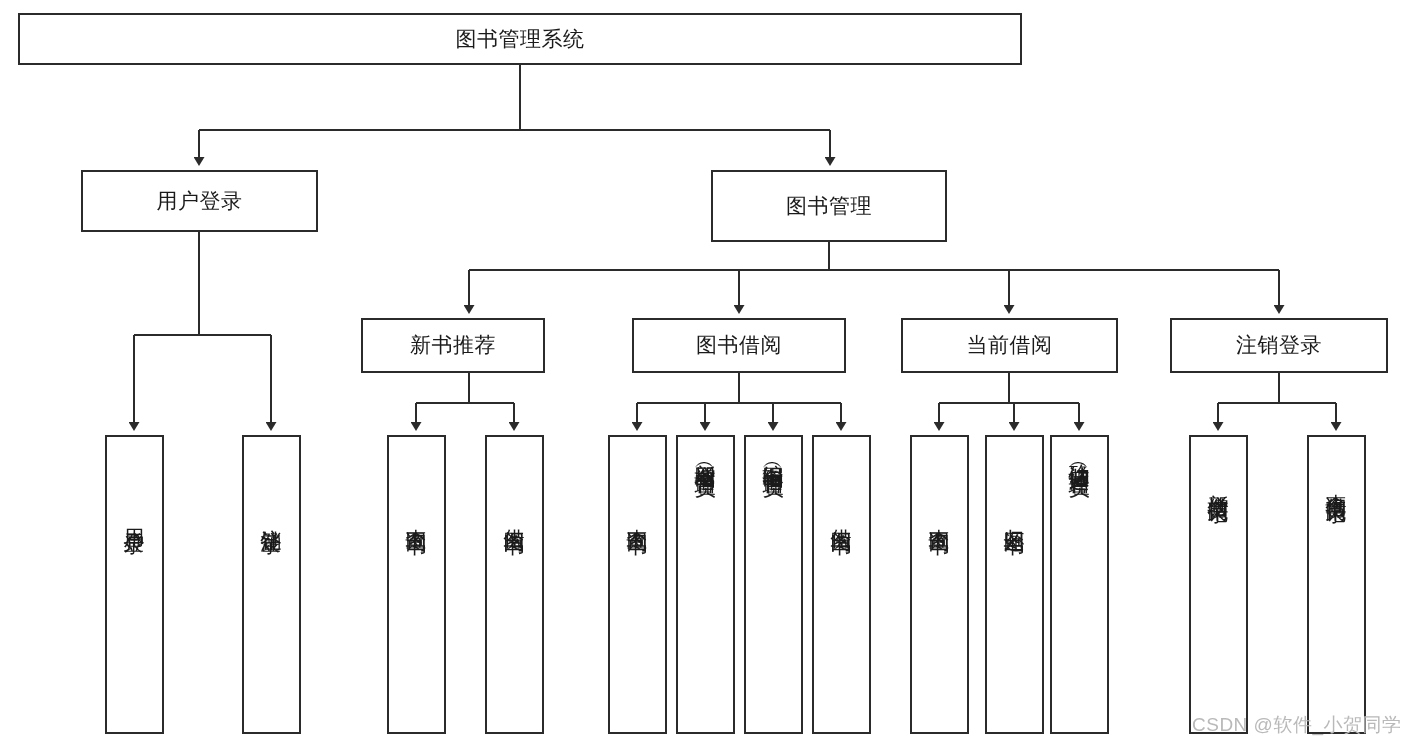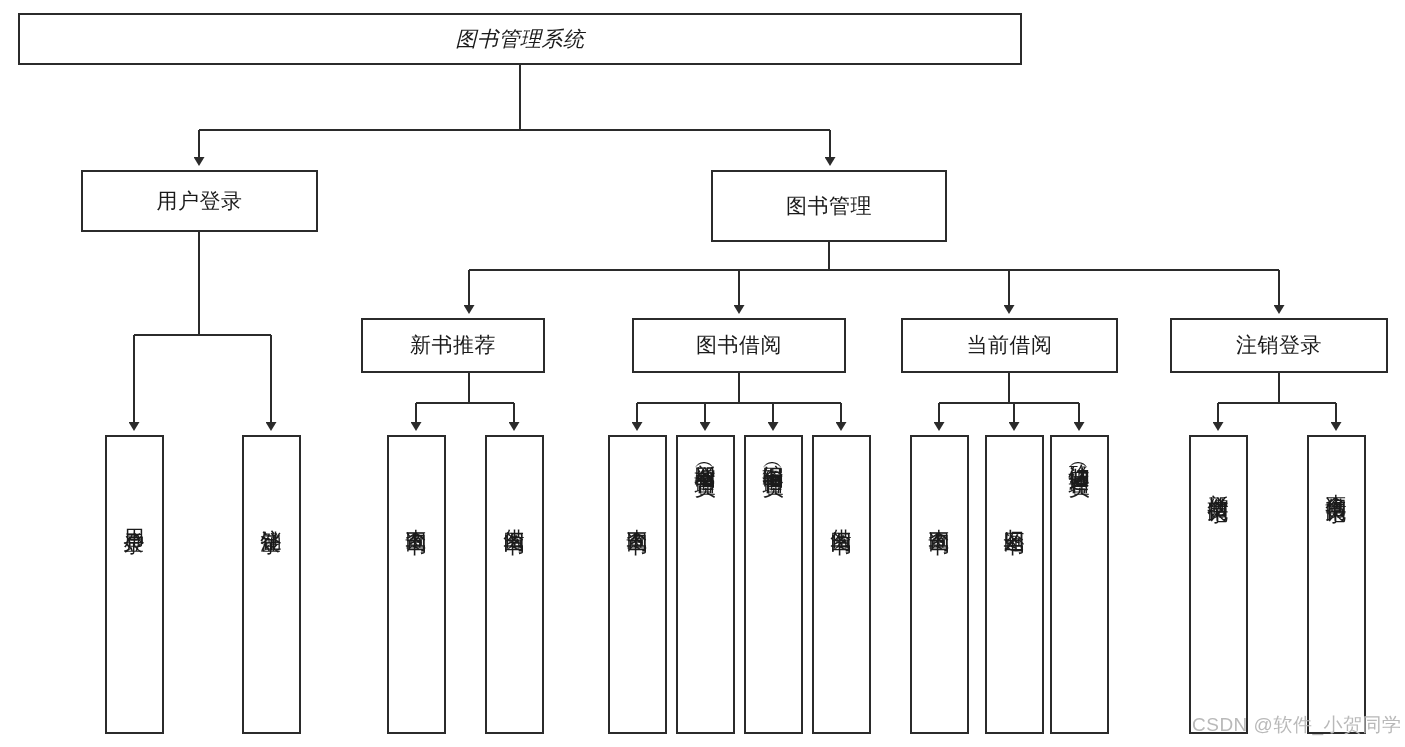--- a/index.html
+++ b/index.html
@@ -116,21 +116,21 @@
       <path d="M1014,403 L1014,423" marker-end="url(#arrow)"></path>
       <path d="M1079,403 L1079,423" marker-end="url(#arrow)"></path>
 
       <path d="M1279,373 L1279,403"></path>
       <path d="M1218,403 L1336,403"></path>
       <path d="M1218,403 L1218,423" marker-end="url(#arrow)"></path>
       <path d="M1336,403 L1336,423" marker-end="url(#arrow)"></path>
     </g>
   </svg>
 
-  <div class="node" style="left:18px; top:13px; width:1004px; height:52px;font-style:italic;">
+  <div class="node" style="left:18px; top:13px; width:1004px; height:52px;">
     <span class="node-label">图书管理系统</span>
   </div>
 
   <div class="node" style="left:81px; top:170px; width:237px; height:62px;">
     <span class="node-label">用户登录</span>
   </div>
   <div class="node" style="left:711px; top:170px; width:236px; height:72px;">
     <span class="node-label">图书管理</span>
   </div>
 

